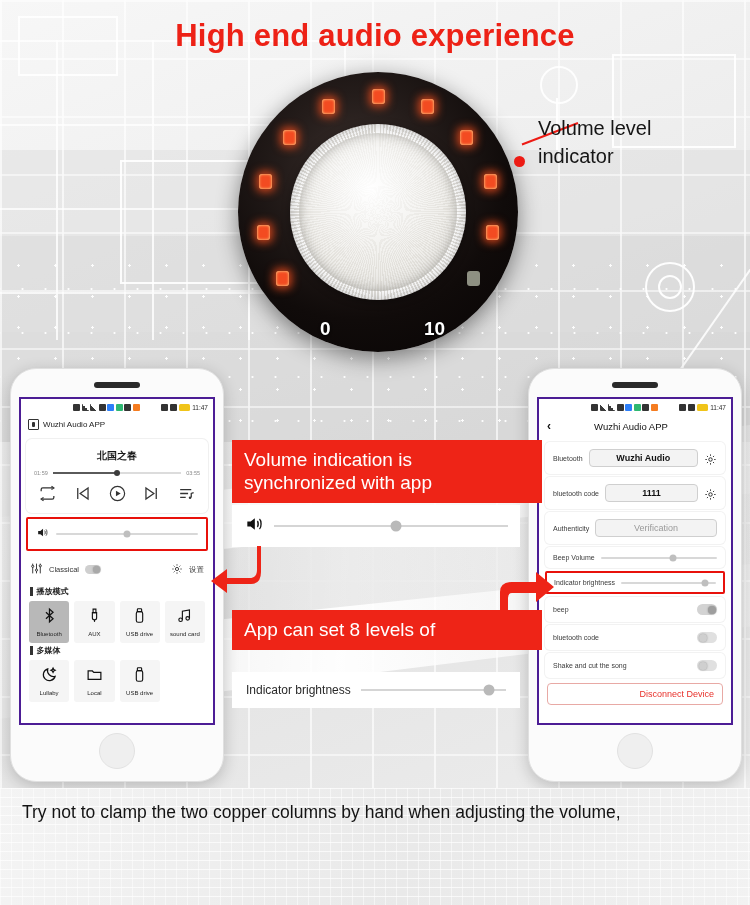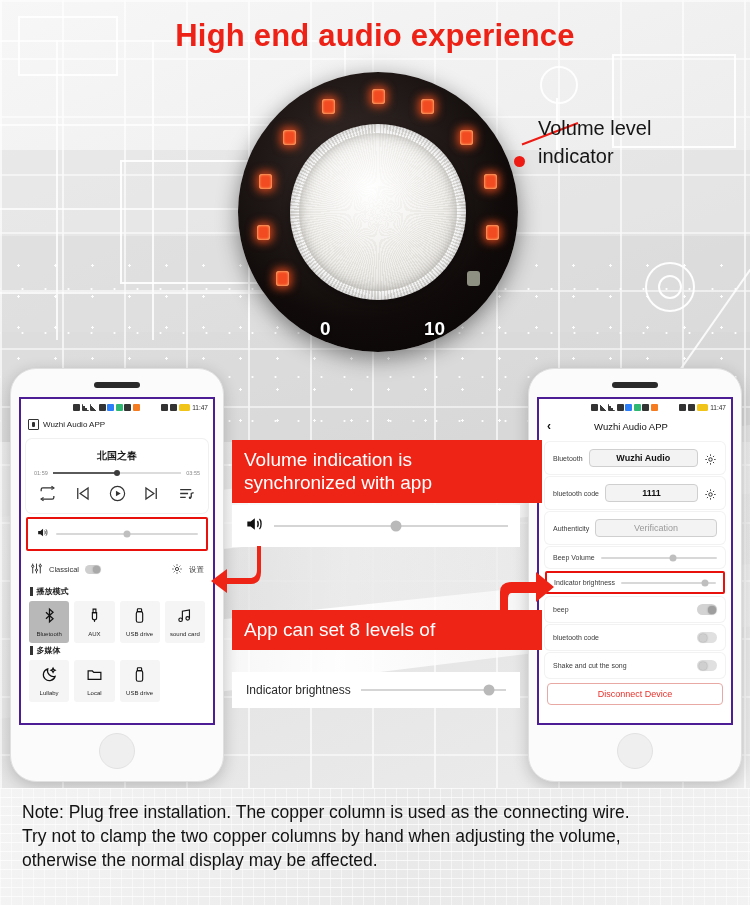--- a/index.html
+++ b/index.html
@@ -146,22 +146,22 @@
       font-size:9px;font-weight:bold;color:#111;padding:3px 0;}
   .pill.grey{color:#9a9a9a;font-weight:normal;}
   .gear{width:13px;height:13px;flex:0 0 13px;}
   .srow.hl{border:2px solid #e8110b;border-radius:2px;margin:3px 6px;padding:6px 7px;box-shadow:none;}
   .tog2{width:20px;height:11px;border-radius:6px;background:#e0e0e0;position:relative;flex:0 0 20px;}
   .tog2 .k{position:absolute;top:1.5px;width:8px;height:8px;border-radius:50%;background:#fff;
       box-shadow:0 0 2px rgba(0,0,0,.35);}
   .tog2.on{background:#d3d3d3;}
   .tog2.on .k{right:1.5px;background:#9e9e9e;}
   .tog2.off .k{left:1.5px;background:#cfcfcf;}
-  .discon{margin:5px 8px;border:1px solid #e8a9a5;border-radius:4px;text-align:center;
-      padding:5px 0;color:#e8302a;font-size:9px;}
+  .discon{margin:5px 8px;border:1px solid #e8a9a5;border-radius:4px;text-align:right;
+      padding:5px 8px;color:#e8302a;font-size:9px;}
 
   
   .banner{position:absolute;background:#ee2417;color:#fff;font-size:19px;line-height:1.22;
       padding:8px 10px 9px 12px;}
   .mini{position:absolute;background:#fff;display:flex;align-items:center;gap:10px;padding:9px 12px;}
   .mini .mslider{flex:1;height:2px;background:#d5d5d5;position:relative;}
   .mini .mdot{position:absolute;top:50%;width:11px;height:11px;border-radius:50%;background:#b9b9b9;
       transform:translate(-50%,-50%);}
   .mini .mlabel{font-size:12px;color:#2a2a2a;}
 
@@ -521,16 +521,14 @@
   <path d="M52 6 L52 30 Q52 38 44 38 L22 38 L22 29 L6 41 L22 53 L22 44 L46 44 Q56 44 56 32 L56 6 Z" fill="#ee2417"></path>
 </svg>
 <svg class="arrow" style="left:496px;top:562px;width:62px;height:62px;" viewBox="0 0 62 62">
   <path d="M4 56 L4 30 Q4 20 16 20 L40 20 L40 10 L58 25 L40 40 L40 31 L16 31 Q12 31 12 36 L12 56 Z" fill="#ee2417"></path>
 </svg>
 
 <div class="notebg">
     <div class="nl"></div>
   </div>
 <div class="note">
-  <div>Note: Plug free installation. The copper column is used as the connecting wire.</div>
   <div>Try not to clamp the two copper columns by hand when adjusting the volume,</div>
-  <div>otherwise the normal display may be affected.</div>
 </div>
 
 </body></html>

